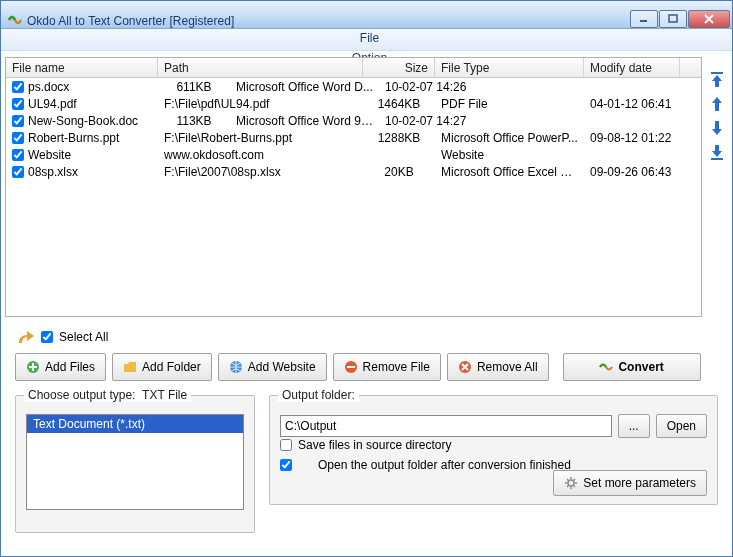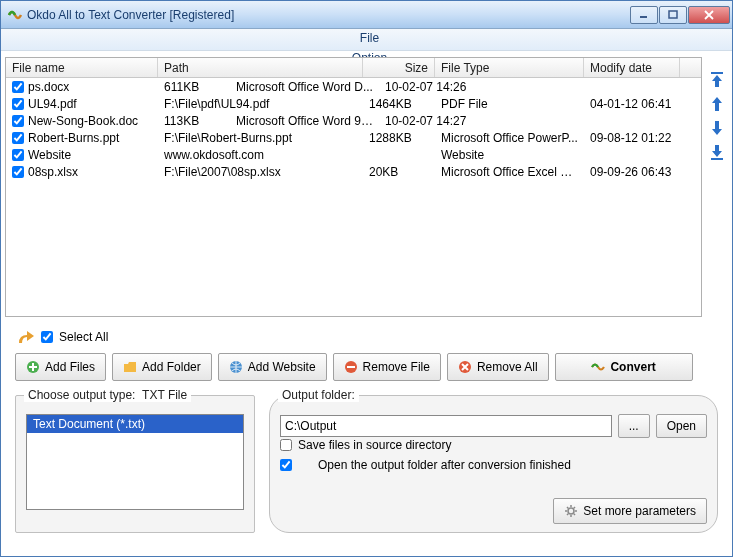--- a/index.html
+++ b/index.html
@@ -1,47 +1,47 @@
 <!DOCTYPE html>
 <html><head>
 <meta charset="utf-8">
 <style>
 * { box-sizing: border-box; margin: 0; padding: 0; font-family: "Segoe UI", Tahoma, sans-serif; font-size: 12px; }
 body { background: #fff; width: 733px; height: 557px; overflow: hidden; border: 1px solid #4a7ab5; }
-.titlebar { height: 28px; background: linear-gradient(to bottom, #e8f1fb 0%, #cbe0f7 50%, #a8c9ed 100%); display: flex; align-items: center; padding: 0 2px 0 6px; border-bottom: 1px solid #8aa8c8; }
+.titlebar { height: 28px; background: linear-gradient(to bottom, #e8f1fb 0%, #cbe0f7 50%, #a8c9ed 100%); display: flex; align-items: flex-end; padding: 0 2px 0 6px; border-bottom: 1px solid #8aa8c8; }
 .app-icon { width: 16px; height: 16px; margin-right: 4px; }
 .title-text { flex: 1; color: #1a3e6e; font-size: 12px; }
 .win-controls { display: flex; gap: 1px; }
 .win-btn { width: 28px; height: 18px; border: 1px solid #5a7aa0; border-radius: 2px; display: flex; align-items: center; justify-content: center; cursor: pointer; }
 .win-min, .win-max { background: linear-gradient(to bottom, #e8f1fb, #cbe0f7); }
 .win-close { background: linear-gradient(to bottom, #f0a0a0, #d05050); width: 42px; }
 .menubar { height: 22px; background: linear-gradient(to bottom, #f3f7fc, #e1edf9); display: flex; align-items: center; padding-left: 6px; gap: 2px; border-bottom: 1px solid #d0dce8; flex-direction: column; }
 .menu-item { padding: 2px 8px; color: #1a3e6e; cursor: pointer; }
 .main { display: flex; padding: 6px 4px; gap: 4px; }
 .table-wrap { flex: 1; border: 1px solid #b0b0b0; background: #fff; height: 260px; overflow: hidden; }
 .thead { display: flex; background: linear-gradient(to bottom, #fdfdfd, #ececec); border-bottom: 1px solid #c8c8c8; height: 20px; }
 .th { border-right: 1px solid #d4d4d4; padding: 2px 6px; color: #222; font-size: 12px; display: flex; align-items: center; }
 .th-name { width: 152px; } .th-path { width: 205px; } .th-size { width: 72px; justify-content: flex-end;} .th-type { width: 149px; } .th-date { width: 96px; }
 .tbody { }
 .tr { display: flex; height: 17px; align-items: center; }
 .td { padding: 0 6px; overflow: hidden; white-space: nowrap; text-overflow: ellipsis; font-size: 12px; color: #000; }
-.td-name { width: 152px; display: flex; align-items: center; gap: 4px; } .td-path { width: 205px; } .td-size { width: 72px; text-align: left; } .td-type { width: 149px; } .td-date { width: 96px; }
+.td-name { width: 152px; display: flex; align-items: center; gap: 4px; } .td-path { width: 205px; } .td-size { width: 72px; text-align: center; } .td-type { width: 149px; } .td-date { width: 96px; }
 .chk { width: 12px; height: 12px; }
 .side-arrows { width: 22px; display: flex; flex-direction: column; gap: 6px; align-items: center; padding-top: 14px; }
 .arrow-btn { width: 18px; height: 18px; cursor: pointer; }
 .selectall-row { display: flex; align-items: center; gap: 6px; padding: 6px 16px 8px; }
 .curved-arrow { width: 18px; height: 16px; display: inline-block; }
 .toolbar { display: flex; gap: 6px; padding: 0 14px 10px; }
 .btn { height: 28px; border: 1px solid #a0a0a0; background: linear-gradient(to bottom, #fdfdfd, #e6e6e6); border-radius: 2px; display: flex; align-items: center; justify-content: center; gap: 5px; padding: 12px 10px; cursor: pointer; color: #000; }
-.btn-wide { min-width: 86px; } .btn-convert { min-width: 138px; font-weight: bold; }
+.btn-wide { min-width: 86px; } .btn-convert { min-width: 138px; font-weight: bold; margin-left: 8px; }
 .icon { width: 14px; height: 14px; display: inline-block; }
 .lower { display: flex; gap: 14px; padding: 4px 14px 10px; }
 .group { border: 1px solid #c0c0c0; border-radius: 2px; padding: 12px 10px 10px; position: relative; background: #f4f4f4; }
 .group.left { width: 240px; height: 138px; }
-.group.right { flex: 1; height: 138px; border-radius: 20px; }
+.group.right { flex: 1; height: 110px; }
 .group-label { position: absolute; top: -8px; left: 8px; background: #fff; padding: 0 4px; font-size: 12px; color: #222; }
 .listbox { border: 1px solid #888; background: #fff; height: 96px; margin-top: 6px; }
 .list-item { background: #2a62c9; color: #fff; padding: 2px 6px; }
 .output-label { font-size: 12px; color: #222; position: absolute; top: -8px; left: 8px; background: #fff; padding: 0 4px; }
 .row { display: flex; align-items: center; gap: 6px; }
 .text-input { flex: 1; height: 22px; border: 1px solid #888; padding: 2px 4px; background: #fff; }
 .btn-small { height: 24px; padding: 0 10px; border: 1px solid #a0a0a0; background: linear-gradient(to bottom, #fdfdfd, #e6e6e6); border-radius: 2px; cursor: pointer; }
 .check-row { display: flex; align-items: center; gap: 6px; }
 .params-btn { position: absolute; right: 10px; bottom: 8px; height: 26px; padding: 0 10px; border: 1px solid #a0a0a0; background: linear-gradient(to bottom, #fdfdfd, #e6e6e6); border-radius: 2px; cursor: pointer; display: flex; align-items: center; gap: 5px;}
 .inline-type { display: inline; color: #222; }

